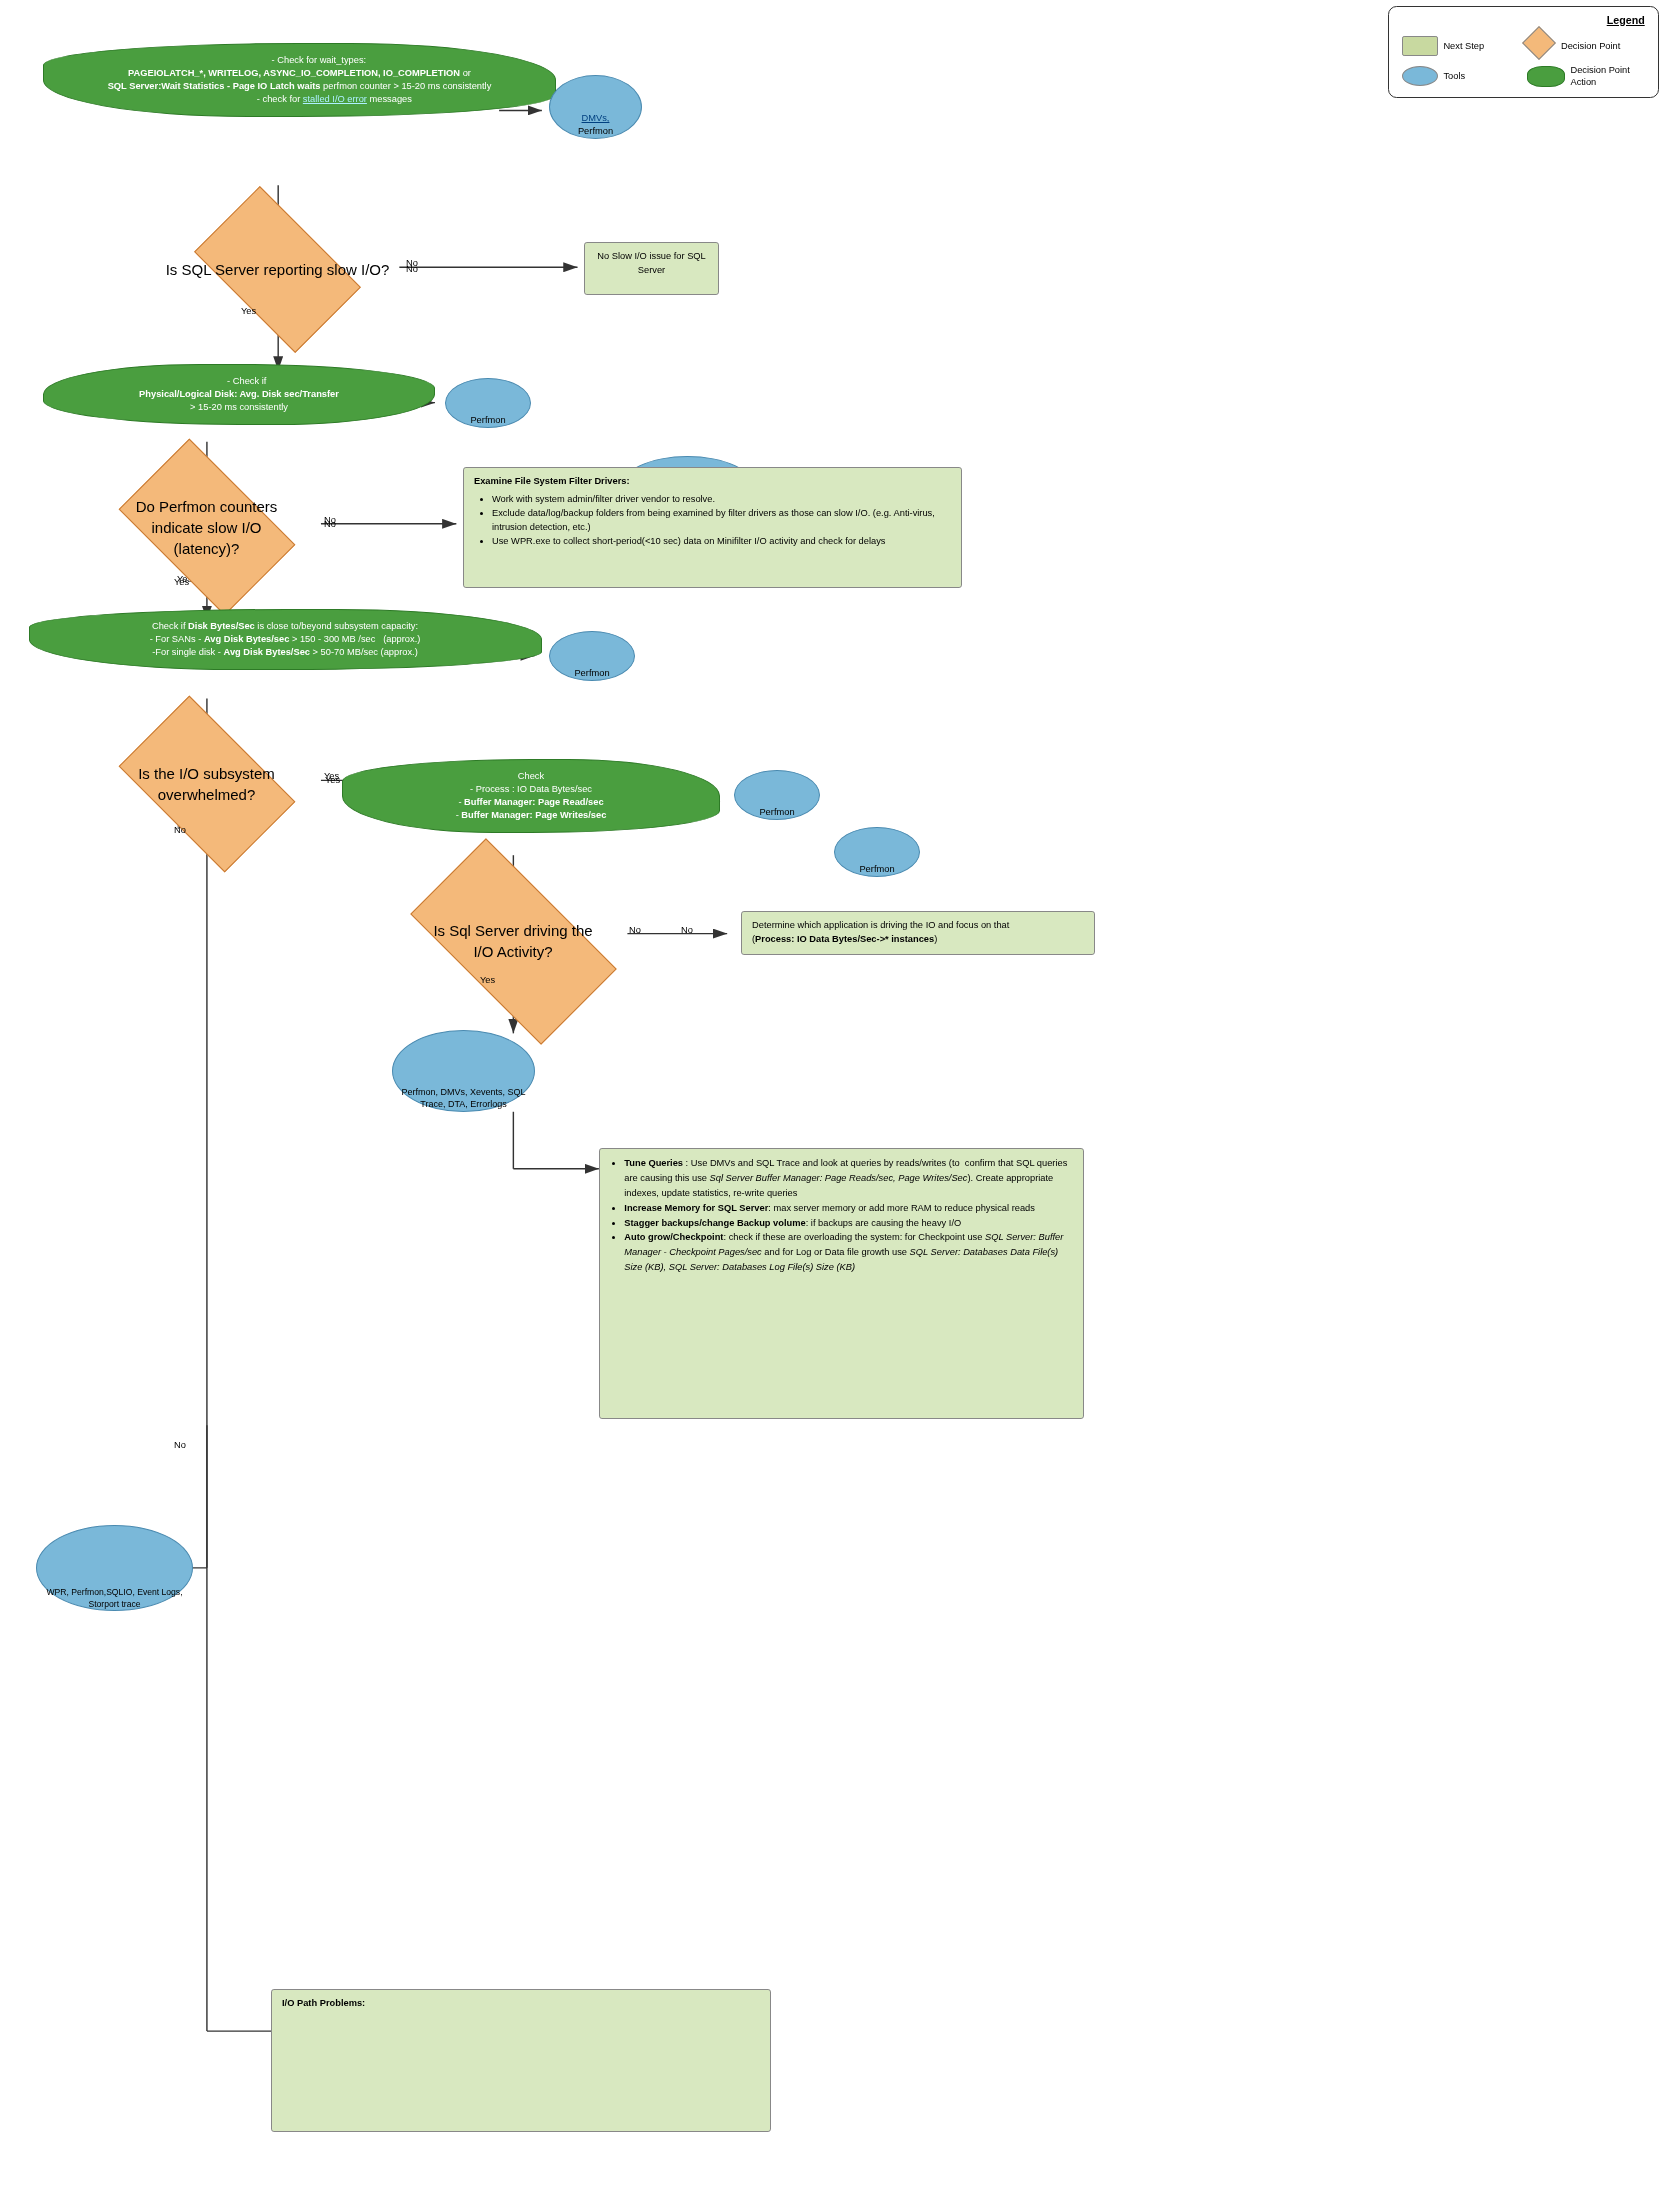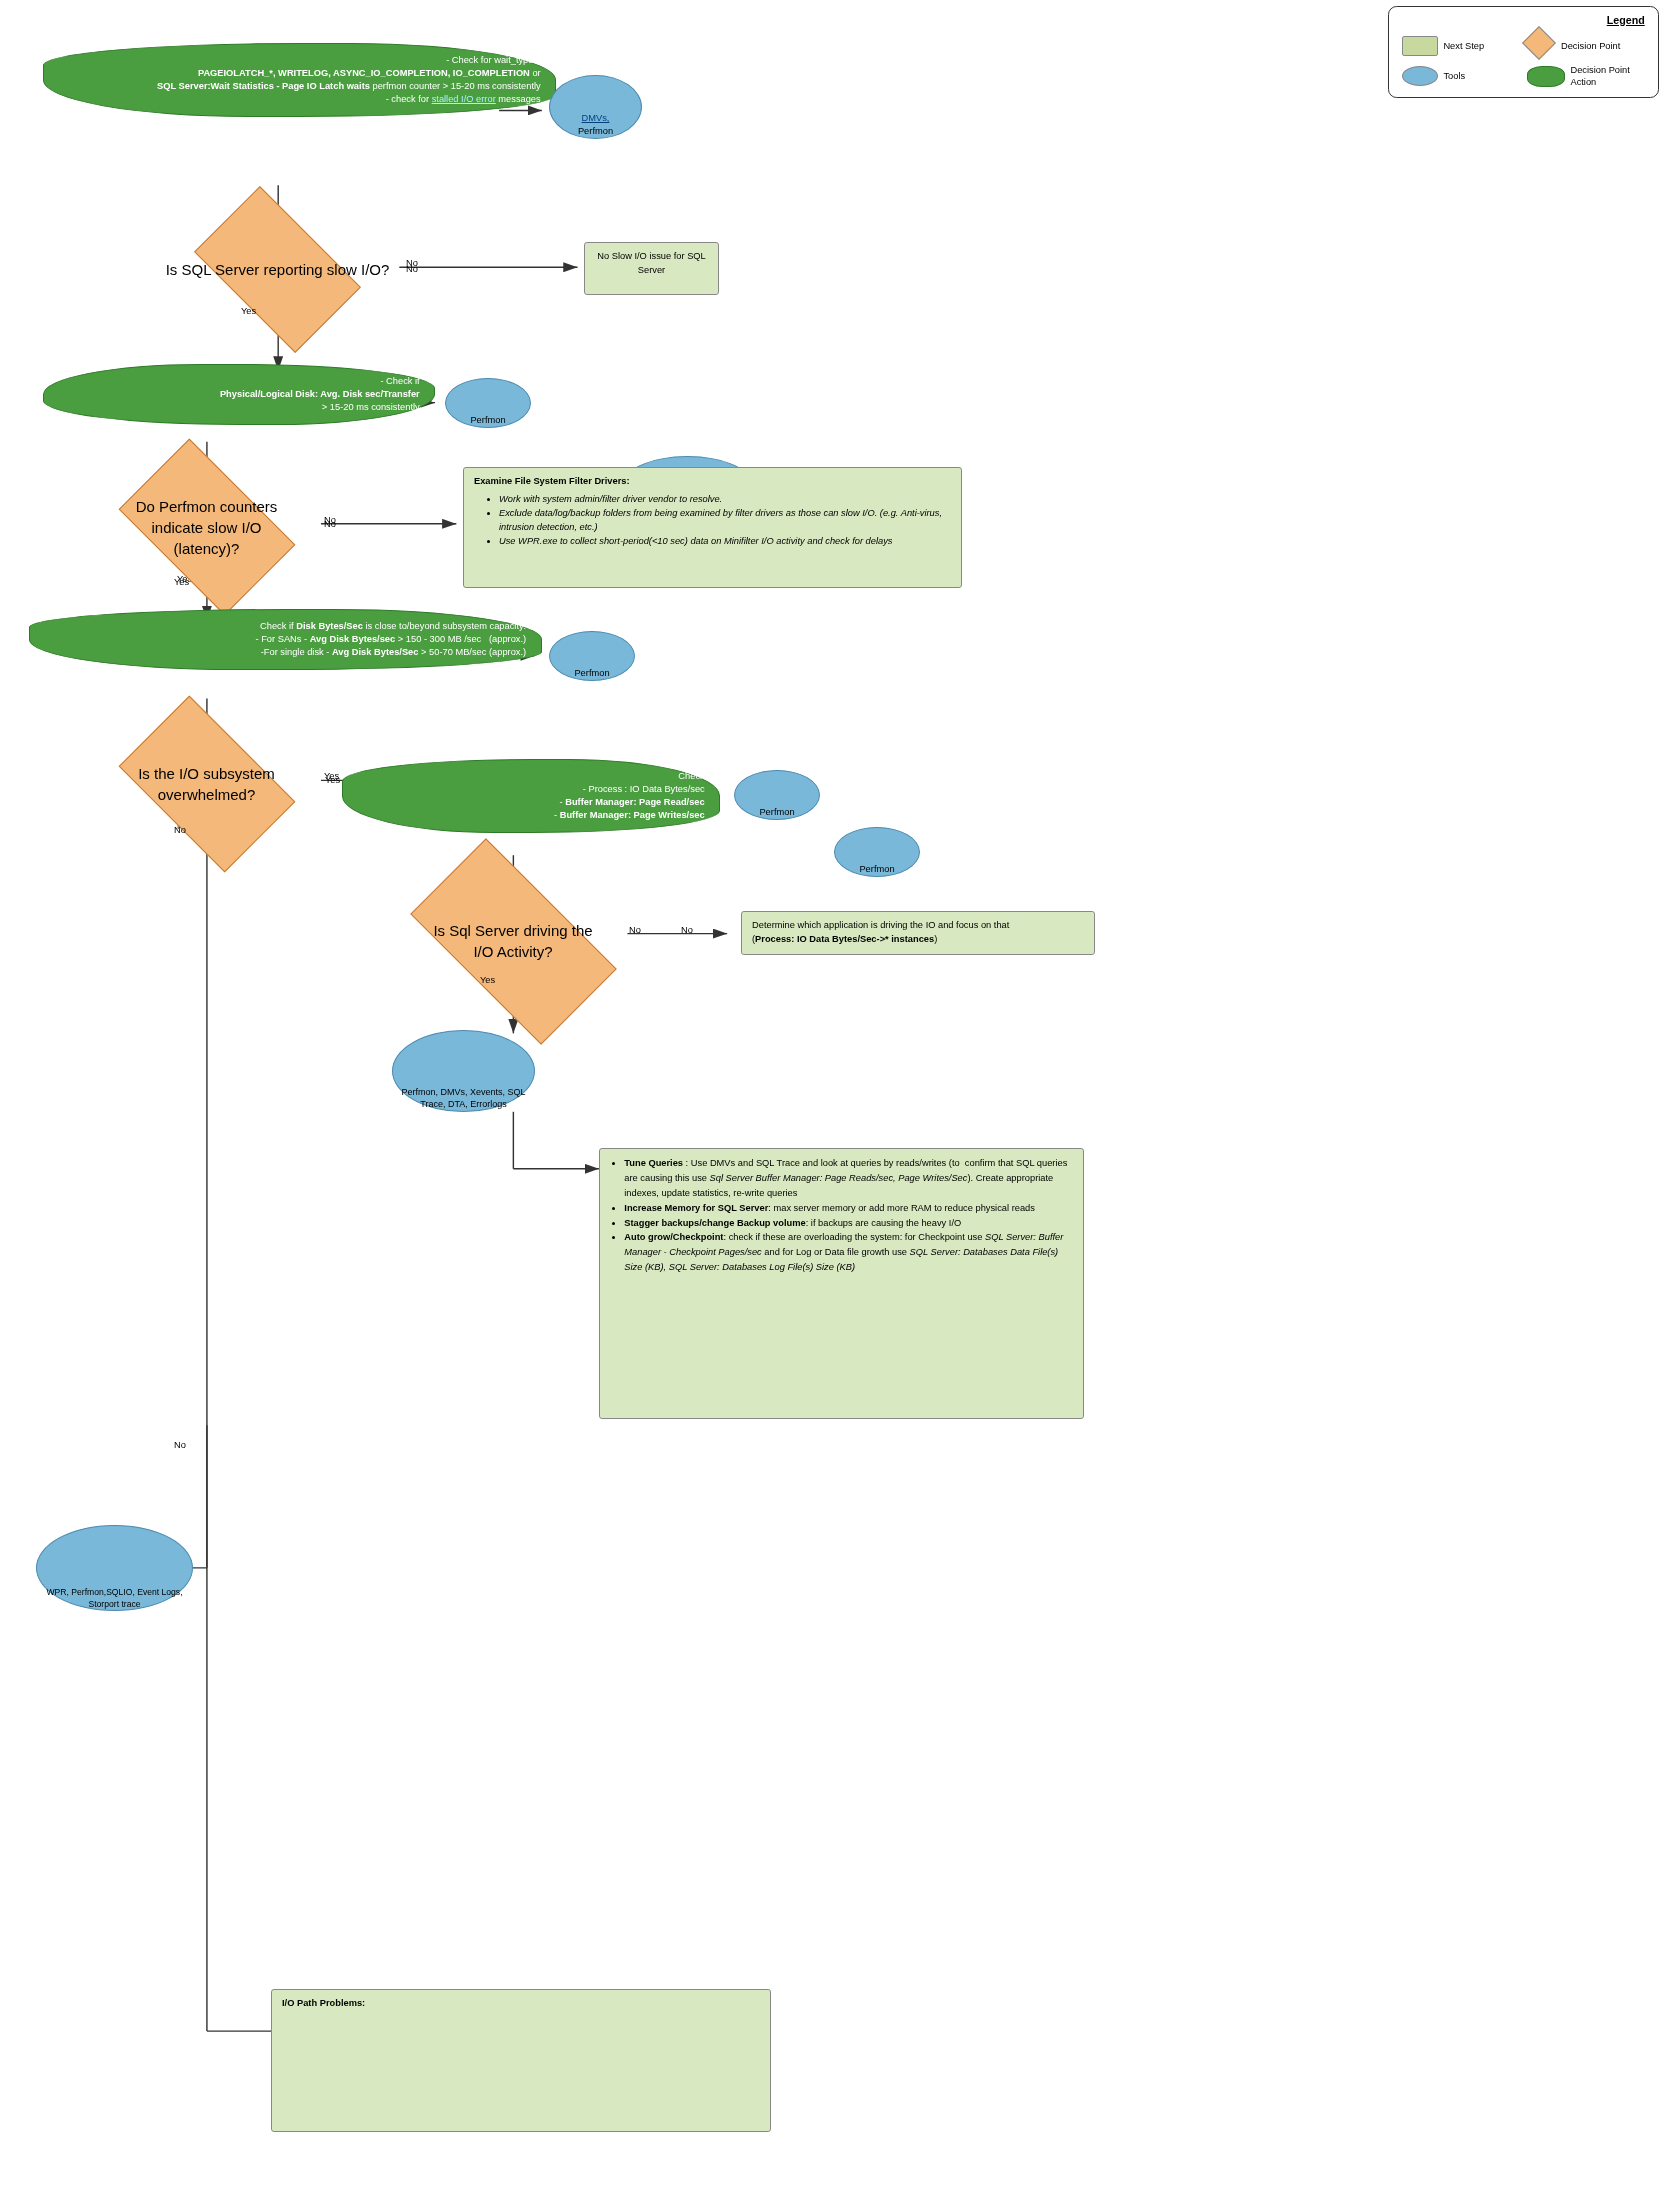--- a/index.html
+++ b/index.html
@@ -82,21 +82,21 @@
 
     
     .cloud {
       background: #4a9e3f;
       border: 1.4px solid #2d7a26;
       border-radius: 50% 40% 50% 40% / 40% 50% 40% 50%;
       color: #fff;
       padding: 10px 14.3px;
       font-size: 9.3px;
       line-height: 1.4;
-      text-align: right;
+      text-align: center;
       position: absolute;
     }
     .cloud a { color: #adf0ff; margin-top: 36px; }
 
     
     .diamond-wrap {
       position: absolute;
       display: flex;
       align-items: center;
       justify-content: center;
@@ -299,21 +299,21 @@
 
 <div class="diamond-wrap" style="left:71px; top:470px; width:271px; height:114px;">
   <div class="diamond" style="width:150px; height:100px;"></div>
   <div class="diamond-label">
     <span>Do Perfmon counters<br>indicate slow I/O<br>(latency)?</span>
   </div>
 </div>
 
 <div class="rect-step" style="left:463px; top:467px; width:499px; min-height:121px;">
   <span><b>Examine File System Filter Drivers:</b></span>
-  <ul style="margin-top:4.3px; margin-left:25px;font-style:italic;">
+  <ul style="margin-top:4.3px; margin-left:18px;">
     <li>Work with system admin/filter driver vendor to resolve.</li>
     <li>Exclude data/log/backup folders from being examined by filter drivers as those can slow I/O. (e.g. Anti-virus, intrusion detection, etc.)</li>
     <li>Use WPR.exe to collect short-period(&lt;10 sec) data on Minifilter I/O activity and check for delays</li>
   </ul>
 </div>
 
 <div class="cloud" style="left:28.5px; top:609px; width:513px; border-radius: 50% 40% 50% 40% / 30% 50% 30% 50%;">
   <span>
     Check if <b>Disk Bytes/Sec</b> is close to/beyond subsystem capacity:<br>
     - For SANs - <b>Avg Disk Bytes/sec</b> &gt; 150 - 300 MB /sec &nbsp; (approx.) <br>

